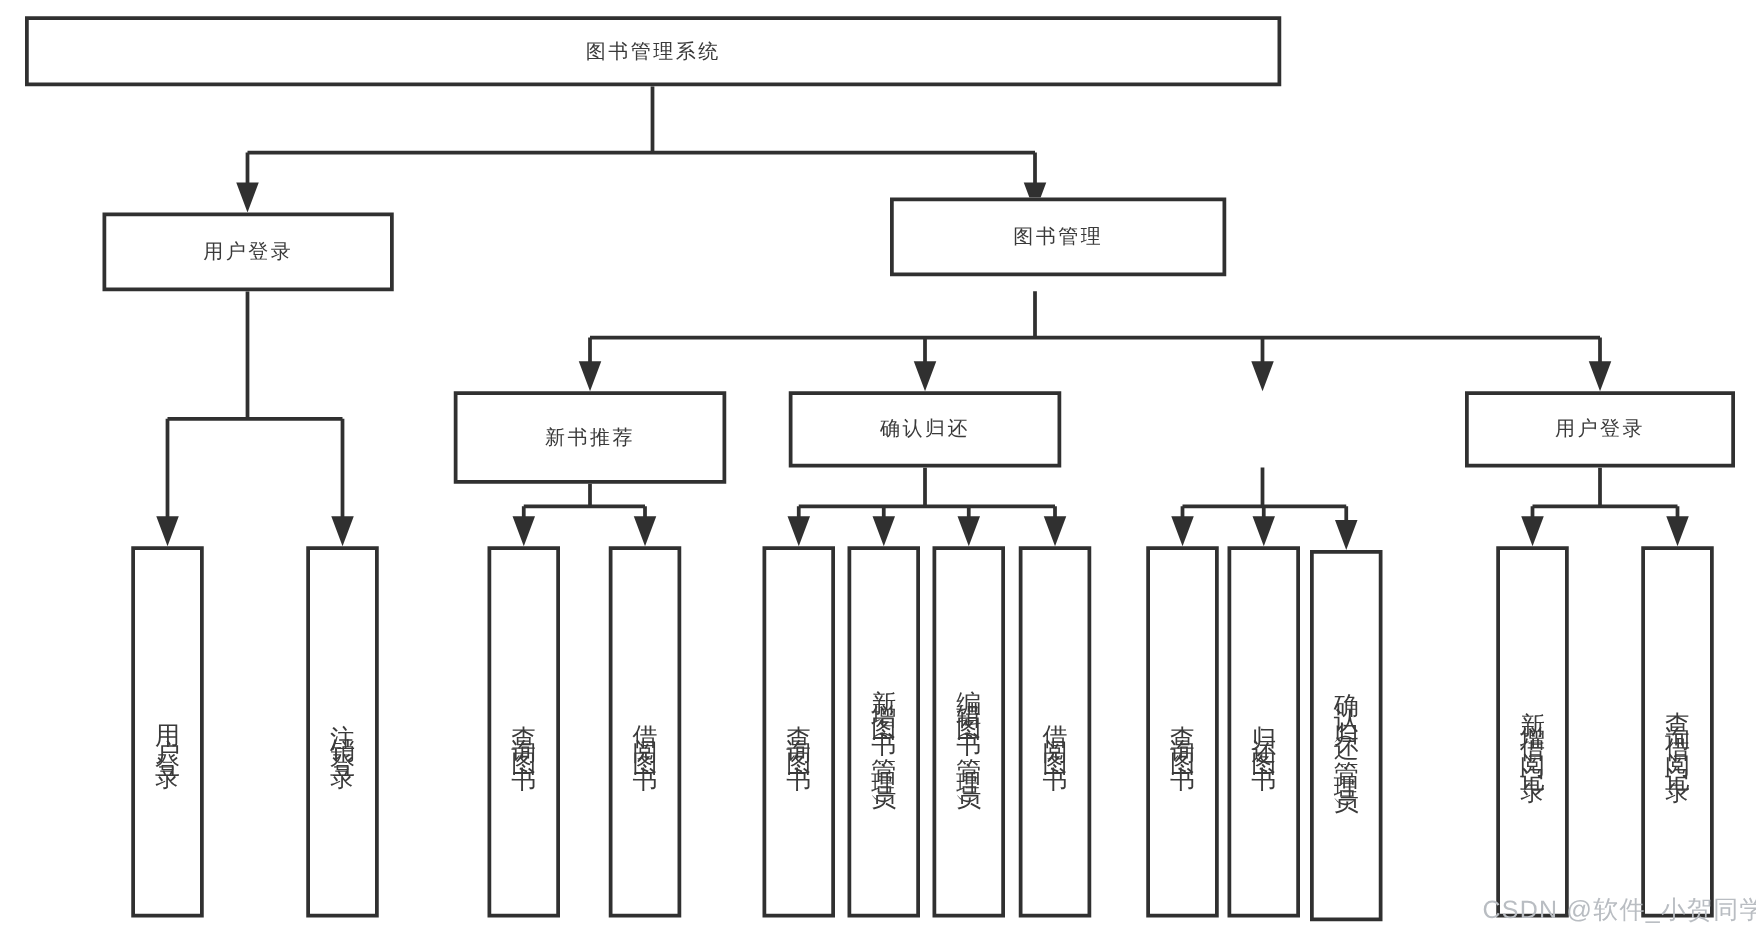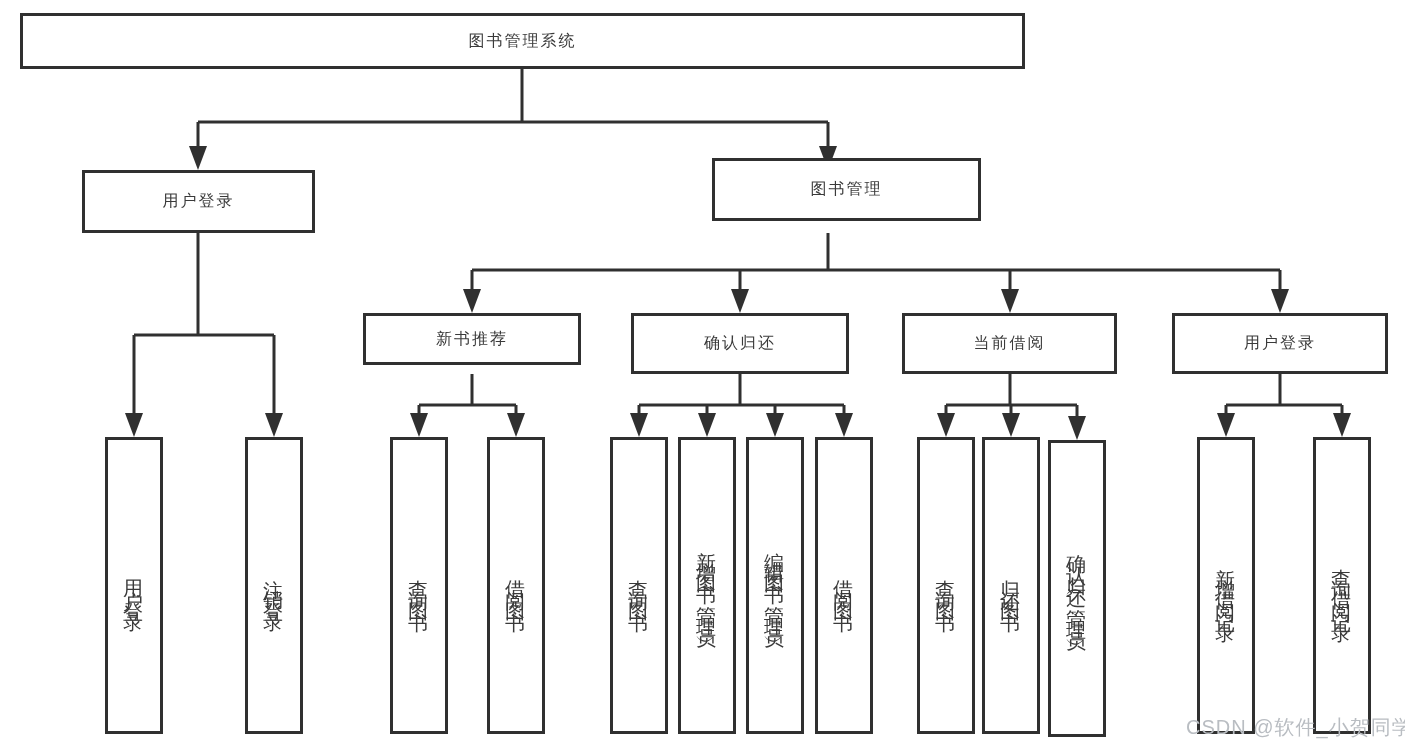--- a/index.html
+++ b/index.html
@@ -86,28 +86,25 @@
     <span>图书管理系统</span>
   </div>
 
   <div class="box hbox" style="left:82px; top:170px; width:233px; height:63px;">
     <span>用户登录</span>
   </div>
   <div class="box hbox" style="left:712px; top:158px; width:269px; height:63px;">
     <span>图书管理</span>
   </div>
 
-  <div class="box hbox" style="left:363px; top:313px; width:218px; height:52px;">
+  <div class="box hbox" style="left:363px; top:313px; width:218px; height:74px;">
     <span>新书推荐</span>
   </div>
   <div class="box hbox" style="left:631px; top:313px; width:218px; height:61px;">
     <span>确认归还</span>
-  </div>
-  <div class="box hbox" style="left:902px; top:313px; width:215px; height:61px;">
-    <span>当前借阅</span>
   </div>
   <div class="box hbox" style="left:1172px; top:313px; width:216px; height:61px;">
     <span>用户登录</span>
   </div>
 
   <div class="box vbox" style="left:105px; top:437px; width:58px; height:297px;">
     <span class="vtext">用户登录</span>
   </div>
   <div class="box vbox" style="left:245px; top:437px; width:58px; height:297px;">
     <span class="vtext">注销登录</span>

